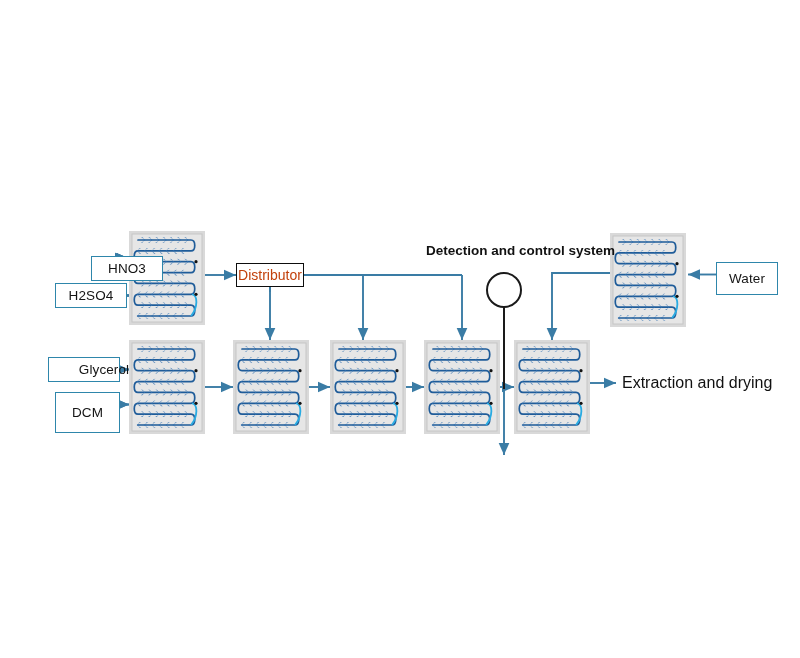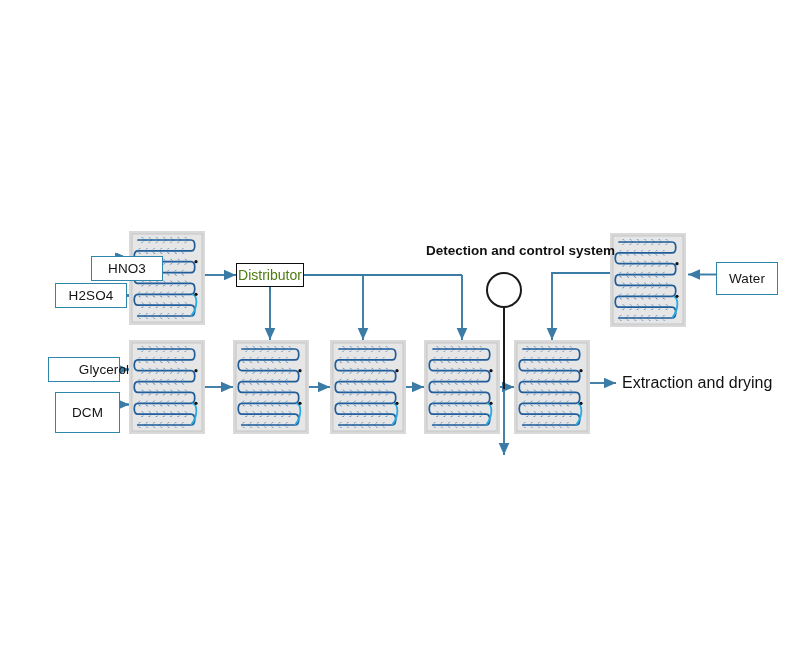--- a/index.html
+++ b/index.html
@@ -16,21 +16,21 @@
     border:1.6px solid #2e86ab;
     display:flex;align-items:center;justify-content:center;
     font-size:13.5px;color:#141414;letter-spacing:.1px;
     white-space:nowrap;
   }
   
   .blackbox{
     background:#ffffff;
     border:1.8px solid #0d0d0d;
     display:flex;align-items:center;justify-content:center;
-    font-size:14px;color:#4d7c0f;white-space:nowrap;
+    font-size:14px;color:#c2410c;white-space:nowrap;
   }
   
   .caption{
     position:absolute;white-space:nowrap;color:#111;
     font-size:16px;
   }
   .caption.bold{font-weight:bold;font-size:13.5px;}
 
   .reactor{position:absolute;}
   .reactor svg{display:block;}

